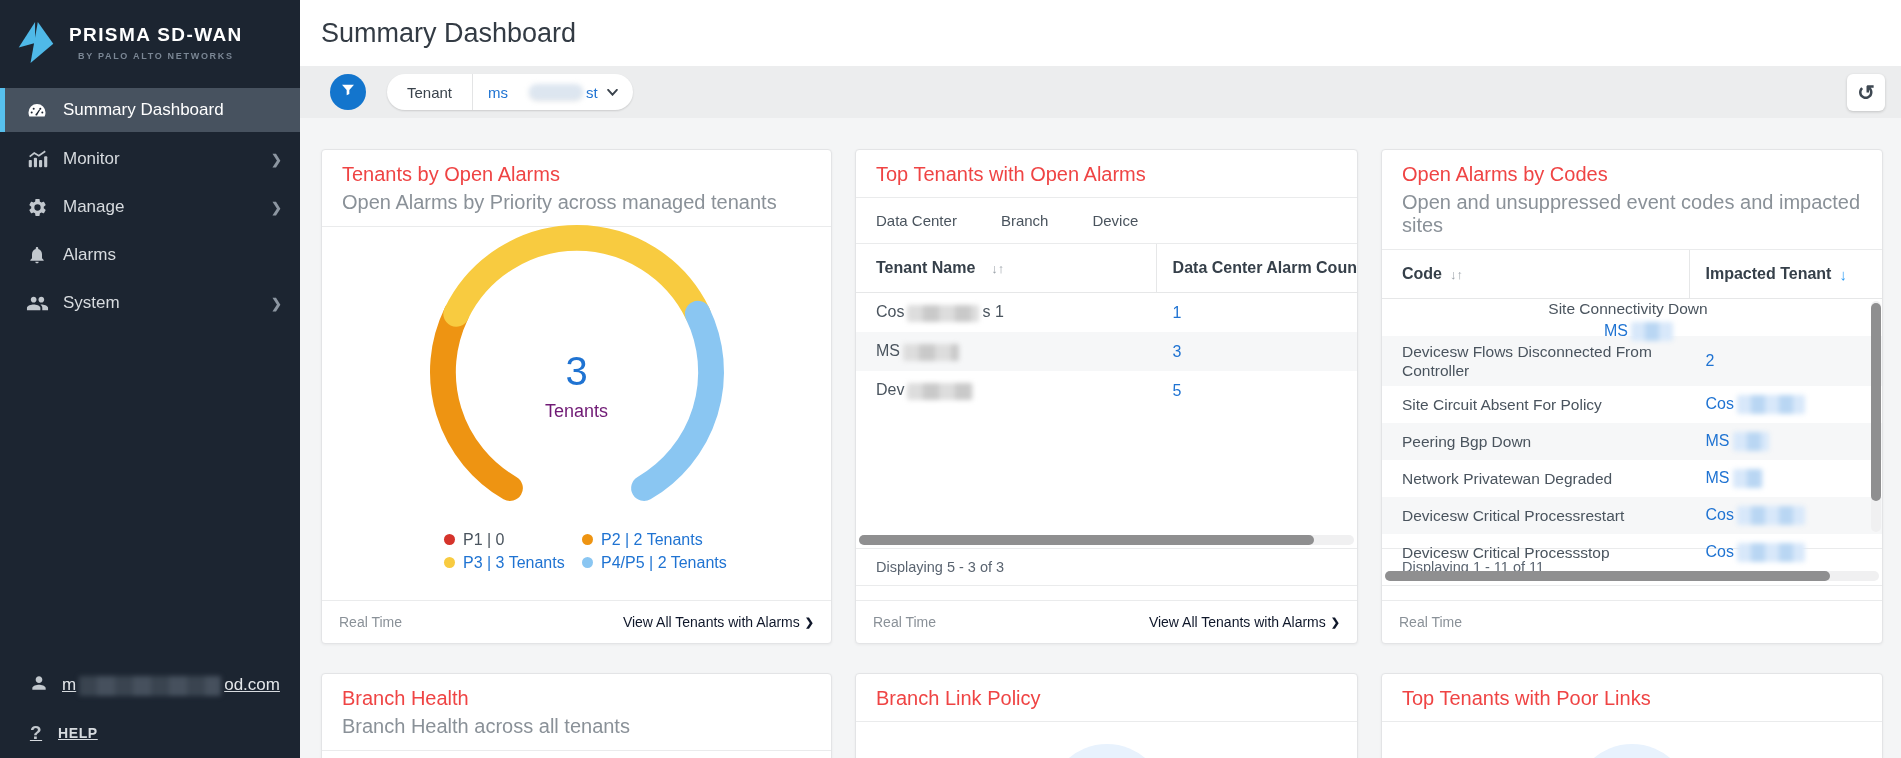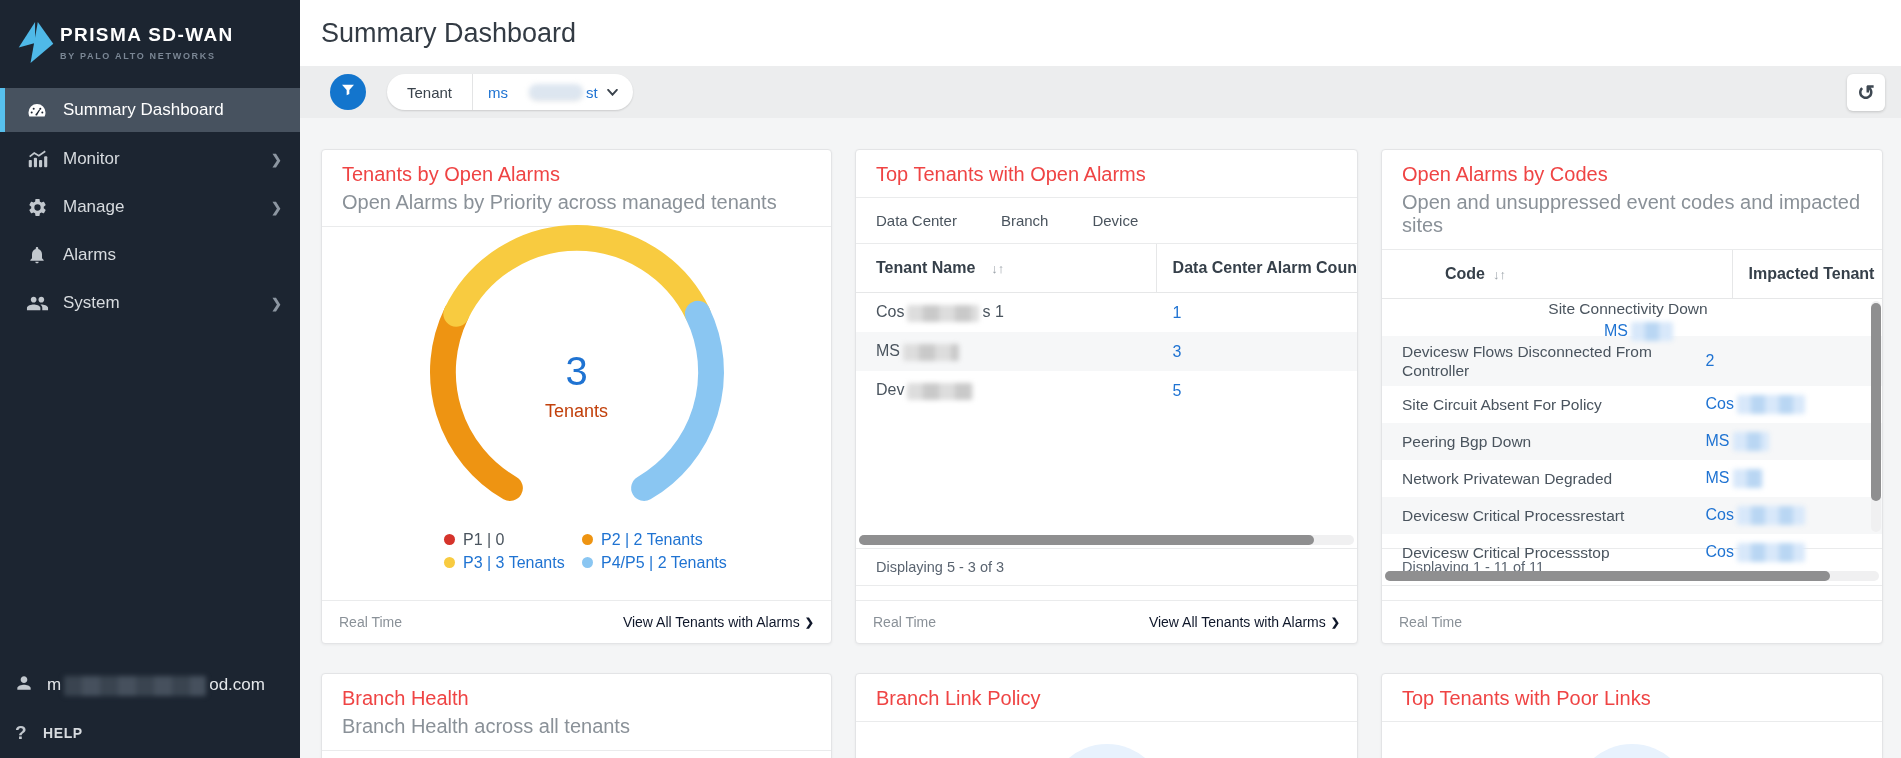--- a/index.html
+++ b/index.html
@@ -2,31 +2,31 @@
 <html><head>
 <meta charset="utf-8">
 <style>
   html,body{margin:0;padding:0;width:1901px;height:758px;overflow:hidden;
     font-family:"Liberation Sans",sans-serif;background:#F4F5F6;}
   *{box-sizing:border-box;}
   .app{display:flex;width:1901px;height:758px;}
 
   
   .sidebar{width:300px;flex-shrink:0;background:#1C2531;position:relative;color:#D7DBDF;}
-  .brand{display:flex;align-items:flex-start;gap:4px;padding:18px 10px 16px 16px;}
+  .brand{display:flex;align-items:flex-start;gap:13px;padding:18px 10px 16px 16px;text-align:center;}
   .brand-text{padding-top:6px;}
   .brand-name{font-size:19px;font-weight:bold;color:#FFFFFF;letter-spacing:1.4px;}
   .brand-by{font-size:9px;font-weight:bold;color:#7A8694;letter-spacing:1.7px;margin-top:5px;}
   .nav{margin-top:2px;}
   .nav-item{height:48px;display:flex;align-items:center;padding:0 18px 0 24px;font-size:17px;color:#D7DBDF;cursor:pointer;}
   .nav-item.active{height:44px;background:#47525F;border-left:5px solid #57C0ED;padding-left:19px;color:#FFFFFF;margin-bottom:3px;}
   .nav-icon{width:26px;margin-right:13px;display:flex;align-items:center;justify-content:center;flex-shrink:0;}
   .nav-label{flex:1;}
   .chev{color:#8C96A1;font-size:13px;font-weight:bold;}
-  .side-bottom{position:absolute;left:0;right:0;bottom:14px;padding-left:14px;}
+  .side-bottom{position:absolute;left:0;right:0;bottom:14px;padding-left:29px;text-decoration:underline;}
   .user-row{display:flex;align-items:center;gap:13px;font-size:17px;color:#E4E7EA;margin-bottom:24px;}
   .help-row{display:flex;align-items:center;gap:15px;font-size:14px;font-weight:bold;letter-spacing:.6px;color:#D7DBDF;cursor:pointer;}
   .q-icon{font-size:19px;font-weight:bold;color:#C2C8CE;width:14px;text-align:center;}
 
   
   .redact{display:inline-block;height:17px;vertical-align:middle;border-radius:2px;filter:blur(2.5px);margin:0 3px;}
   .redact.gray{background:repeating-linear-gradient(90deg,#dddddd 0 16px,#c9c9c9 16px 32px);}
   .redact.blue{background:repeating-linear-gradient(90deg,#d8e8fa 0 14px,#b9d6f3 14px 28px);height:19px;}
   .redact.dark{background:repeating-linear-gradient(90deg,#3a4450 0 18px,#46505d 18px 36px);height:20px;}
   .redact.chip{background:#dde6f0;height:16px;}
@@ -58,34 +58,34 @@
   .card-sub{font-size:20px;color:#8A9198;margin-top:5px;}
   .card-footer{border-top:1px solid #EAEBEC;height:43px;display:flex;align-items:center;padding:0 17px;flex-shrink:0;}
   .rt{font-size:14px;color:#8A9198;}
   .viewall{margin-left:auto;font-size:14px;color:#0f172a;display:flex;align-items:center;gap:5px;cursor:pointer;}
   .viewall .vchev{font-size:11px;font-weight:bold;}
 
   
   .chart-wrap{position:relative;height:298px;margin-top:-4px;display:flex;justify-content:center;flex-shrink:0;}
   .donut-center{position:absolute;left:0;right:0;top:128px;text-align:center;pointer-events:none;}
   .donut-value{font-size:40px;color:#1F73D2;line-height:1;}
-  .donut-label{font-size:18px;color:#c2410c;margin-top:10px;}
+  .donut-label{font-size:18px;color:#701a75;margin-top:10px;}
   .legend{margin:8px 0 0 122px;display:grid;grid-template-columns:128px 232px;column-gap:10px;row-gap:2px;}
   .lg-item{font-size:16px;line-height:21px;color:#4A545E;}
   .lg-item.link{color:#1F73D2;cursor:pointer;}
   .lg-dot{display:inline-block;width:11px;height:11px;border-radius:50%;margin-right:8px;vertical-align:baseline;}
   .spacer{flex:1;}
 
   
   .tabs{height:46px;display:flex;align-items:center;gap:44px;padding:0 20px;border-bottom:1px solid #EAEBEC;font-size:15px;color:#4A545E;flex-shrink:0;}
   .tab{cursor:pointer;white-space:nowrap;}
   .thead{height:49px;display:flex;border-bottom:1px solid #E6E7E8;flex-shrink:0;}
   .th{display:flex;align-items:center;font-weight:bold;font-size:16px;color:#36404A;white-space:nowrap;overflow:hidden;}
   .th.c1{flex:0 0 60%;padding-left:20px;border-right:1px solid #E6E7E8;gap:8px;}
-  .th.c1b{flex:0 0 61.5%;padding-left:20px;border-right:1px solid #E6E7E8;margin-left:43px;}
+  .th.c1b{flex:0 0 61.5%;padding-left:20px;border-right:1px solid #E6E7E8;}
   .th.c2{flex:1;padding-left:16px;}
   .sort-glyph{font-size:13px;color:#9AA1A8;margin-left:8px;font-weight:normal;}
   .sort-desc{font-size:15px;color:#2D9CF4;margin-left:8px;font-weight:bold;}
   .table-region{display:flex;flex-direction:column;flex:1;min-height:0;position:relative;}
   .trow{display:flex;align-items:center;font-size:16px;color:#4A545E;flex-shrink:0;}
   .trow.alt{background:#F6F7F8;}
   .tc1{flex:0 0 60%;padding-left:20px;}
   .tc1b{flex:0 0 61.5%;padding:0 28px 0 20px;font-size:15.5px;line-height:19px;}
   .tc2{flex:1;padding-left:16px;}
   .cell-link{color:#1F73D2;cursor:pointer;text-decoration:none;}

